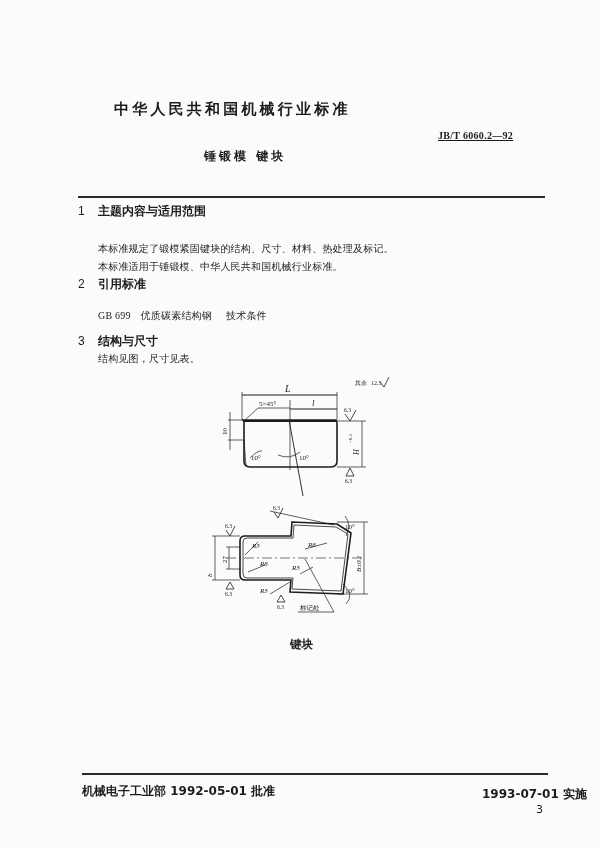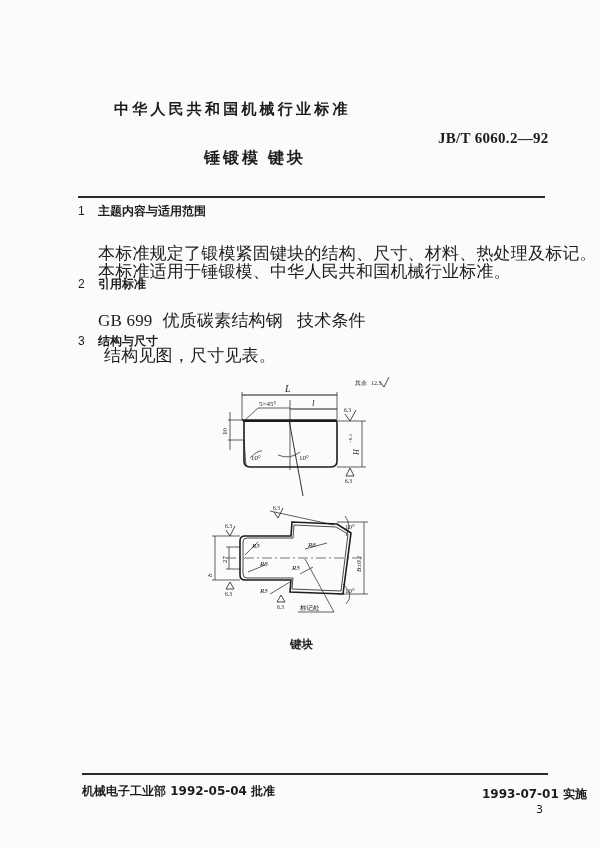--- a/index.html
+++ b/index.html
@@ -4,26 +4,26 @@
   <style>
     html, body { margin: 0; padding: 0; }
     body {
       width: 600px; height: 849px; position: relative; overflow: hidden;
       background: #fbfbf9;
       font-family: "DejaVu Sans", sans-serif;
       color: #1c1c1c;
     }
     .abs { position: absolute; white-space: nowrap; }
     .org-title { left: 114px; top: 100px; font-size: 15px; font-weight: bold; letter-spacing: 3.2px; }
-    .std-code { left: 438px; top: 130px; font-size: 15px; font-family: "Liberation Serif", serif; font-weight: bold; letter-spacing: 0.3px; }
-    .doc-title { left: 204px; top: 148px; font-size: 16px; font-weight: bold; letter-spacing: 3px; font-family: Liberation Serif, serif; }
+    .std-code { left: 438px; top: 130px; font-size: 10px; font-family: "Liberation Serif", serif; font-weight: bold; letter-spacing: 0.3px; text-decoration: underline; }
+    .doc-title { left: 204px; top: 148px; font-size: 12px; font-weight: bold; letter-spacing: 3px; }
     .rule { position: absolute; height: 2px; background: #2a2a2a; }
     .sec-h { font-size: 12px; font-weight: bold; }
     .sec-h .num { display: inline-block; width: 20px; font-family: "Liberation Sans", sans-serif; font-weight: normal; }
-    .para { font-size: 17px; letter-spacing: 0.2px; }
+    .para { font-size: 10px; letter-spacing: 0.2px; }
     .ref .code { font-family: "Liberation Serif", serif; margin-right: 10px; }
     .ref .sp { display: inline-block; width: 14px; }
     .caption { left: 290px; top: 637px; font-size: 11.5px; font-weight: bold; text-align: center; }
     .foot-left { left: 82px; top: 783px; font-size: 12px; font-weight: bold; }
     .foot-right { left: 482px; top: 786px; font-size: 12px; font-weight: bold; }
     .page-num { left: 536px; top: 803px; font-size: 11px; }
     svg text { font-family: "Liberation Serif", serif; fill: #1c1c1c; }
   </style>
 </head>
 <body>
@@ -43,21 +43,21 @@
 <div class="abs sec-h" style="left:78px; top:276px;">
   <span class="num">2</span><span>引用标准</span>
 </div>
 <div class="abs para ref" style="left:98px; top:309px;text-align:center;">
   <span class="code">GB 699</span><span>优质碳素结构钢</span><span class="sp"></span><span>技术条件</span>
 </div>
 
 <div class="abs sec-h" style="left:78px; top:333px;">
   <span class="num">3</span><span>结构与尺寸</span>
 </div>
-<div class="abs para" style="left:98px; top:344px;margin-left:6px;">结构见图，尺寸见表。</div>
+<div class="abs para" style="left:98px; top:352px;">结构见图，尺寸见表。</div>
 
 <svg class="abs" style="left:0; top:0;" width="600" height="849">
   <g stroke="#1c1c1c" fill="none" stroke-width="1">
 
     <path d="M243,420 L335,420 Q337,420 337,424 L337,461 Q337,467 331,467 L250,467 Q244,467 244,461 L244,422 Z" stroke-width="1.6"></path>
     <line x1="243" y1="421" x2="337" y2="421" stroke-width="2"></line>
 
     <line x1="242" y1="395" x2="337" y2="395"></line>
     <line x1="242" y1="392" x2="242" y2="420" stroke-width="0.7"></line>
     <line x1="337" y1="392" x2="337" y2="420" stroke-width="0.7"></line>
@@ -148,15 +148,15 @@
   <text x="225" y="596" font-size="5.5">6.3</text>
   <text x="277" y="609" font-size="5.5">6.3</text>
   <text x="225" y="528" font-size="5.5">6.3</text>
   <text x="273" y="510" font-size="5.5">6.3</text>
 </svg>
 
 <div class="abs caption">键块</div>
 
 <div class="rule" style="left:82px; top:773px; width:466px;"></div>
 
-<div class="abs foot-left">机械电子工业部 1992-05-04 批准</div>
+<div class="abs foot-left">机械电子工业部 1992-05-01 批准</div>
 <div class="abs foot-right">1993-07-01 实施</div>
 <div class="abs page-num">3</div>
 
 </body></html>

